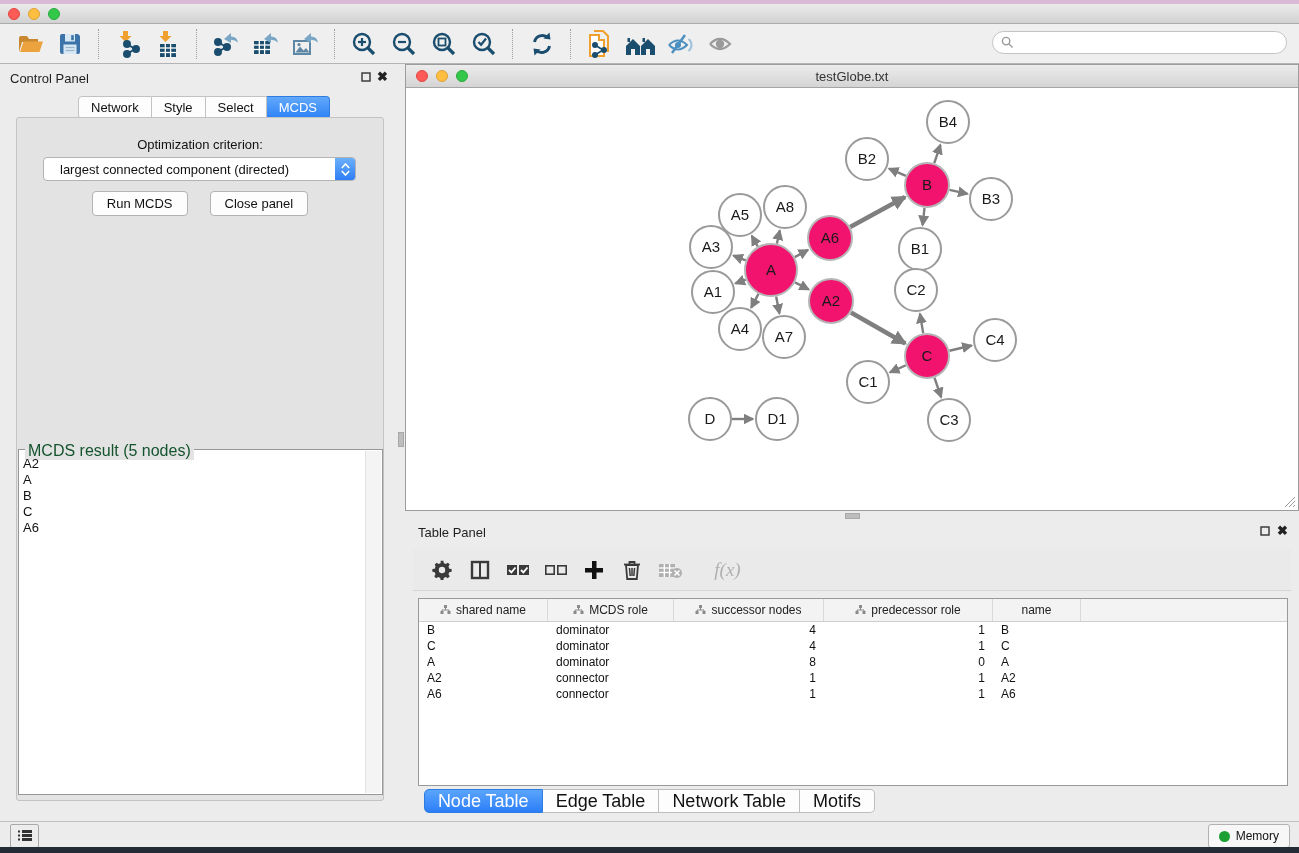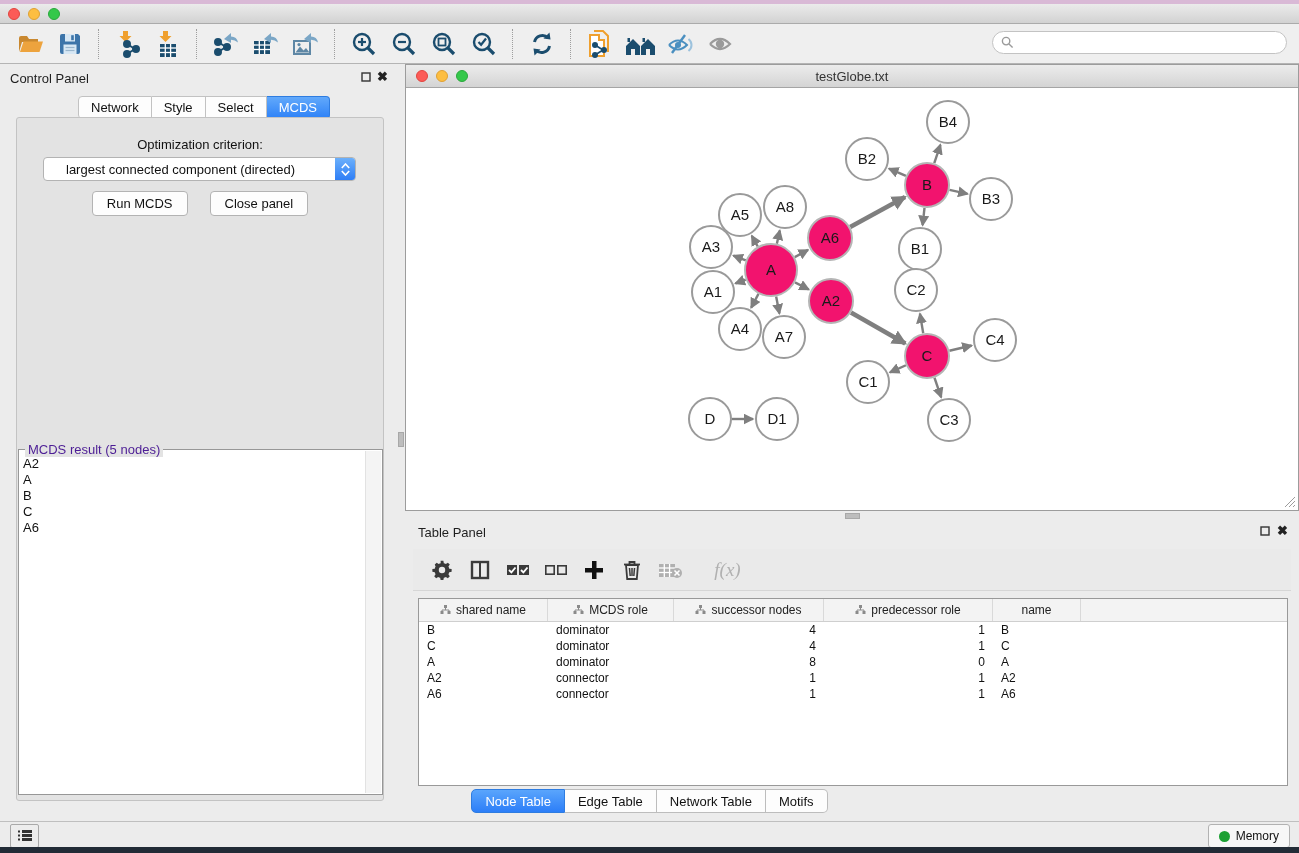--- a/index.html
+++ b/index.html
@@ -37,30 +37,30 @@
   .tab-btn{height:21px;padding:0 12px;border:1px solid #c2c2c2;border-left:none;background:#fdfdfd;
     font-size:13px;color:#111;display:flex;align-items:center;}
   .tab-btn:first-child{border-left:1px solid #c2c2c2;border-radius:4px 0 0 4px;}
   .tab-btn:last-child{border-radius:0 4px 4px 0;}
   .tab-btn.active{background:linear-gradient(#62a9fb,#2e82f7);border-color:#2e7ce0;color:#fff;}
   .cp-body{position:absolute;left:16px;top:117px;width:368px;height:684px;background:#e3e3e3;
     border:1px solid #c3c3c3;border-radius:3px;box-sizing:border-box;}
   .opt-label{position:absolute;left:0;width:100%;top:19px;text-align:center;font-size:13px;color:#111;}
   .criterion{position:absolute;left:26px;top:39px;width:313px;height:24px;background:#fff;
     border:1px solid #b3b3b3;border-radius:4px;display:flex;align-items:center;box-sizing:border-box;}
-  .criterion .val{flex:1;font-size:13px;color:#111;padding-left:22px;white-space:nowrap;overflow:hidden;}
+  .criterion .val{flex:1;font-size:13px;color:#111;padding-left:16px;white-space:nowrap;overflow:hidden;}
   .criterion .stepper{width:20px;height:22px;border-radius:0 3px 3px 0;background:linear-gradient(#6cb0fb,#2e7ef6);
     display:flex;flex-direction:column;align-items:center;justify-content:center;color:#fff;}
   .criterion .stepper svg{display:block;}
   .cp-buttons{position:absolute;left:0;width:100%;top:73px;display:flex;justify-content:center;gap:22px;}
   .push-btn{height:23px;padding:0 14px;background:#fdfdfd;border:1px solid #b3b3b3;border-radius:4px;
     font-size:13px;color:#111;display:flex;align-items:center;}
   .mcds-fieldset{position:absolute;left:1px;top:331px;width:363px;height:344px;background:#fff;
     border:1px solid #979797;margin:0;padding:0;}
-  .mcds-legend{position:absolute;left:6px;top:-8px;background:#e3e3e3;padding:0 3px;font-size:13px;color:#4c1d95;}
+  .mcds-legend{position:absolute;left:6px;top:-8px;background:#e3e3e3;padding:0 3px;font-size:16px;color:#14532d;}
   .mcds-list{position:absolute;left:4px;top:6px;font-size:13px;color:#111;line-height:16px;}
   .mcds-scroll{position:absolute;right:1px;top:1px;bottom:1px;width:15px;background:#f4f4f4;border-left:1px solid #e2e2e2;}
 
   
   .net-window{position:absolute;left:405px;top:64px;width:894px;height:447px;
     border:1px solid #9c9c9c;background:#fff;box-sizing:border-box;}
   .net-titlebar{position:absolute;left:0;top:0;width:100%;height:23px;
     background:linear-gradient(#ececec,#d4d4d4);border-bottom:1px solid #a5a5a5;box-sizing:border-box;}
   .net-titlebar .title{position:absolute;left:0;right:0;top:4px;text-align:center;font-size:13px;color:#333;}
   .net-lights{position:absolute;left:10px;top:5px;display:flex;gap:8px;}
@@ -78,21 +78,21 @@
   .data-table{position:absolute;left:418px;top:598px;width:870px;height:188px;background:#fff;
     border:1px solid #999;box-sizing:border-box;overflow:hidden;}
   .thead{display:flex;height:22px;background:#f3f3f3;border-bottom:1px solid #cfcfcf;}
   .th{display:flex;align-items:center;justify-content:center;gap:5px;font-size:12px;color:#222;
     border-right:1px solid #d9d9d9;box-sizing:border-box;}
   .th.filler{border-right:none;flex:1;}
   .trow{display:flex;height:16px;align-items:center;font-size:12px;color:#111;}
   .td{box-sizing:border-box;white-space:nowrap;overflow:hidden;}
   .tfoot-tabs{position:absolute;left:0;right:0;top:789px;display:flex;justify-content:center;}
   .seg-btn{height:22px;padding:0 13px;border:1px solid #bdbdbd;border-left:none;background:#fdfdfd;
-    font-size:13px;color:#111;display:flex;align-items:center;}
+    font-size:18px;color:#111;display:flex;align-items:center;}
   .seg-btn:first-child{border-left:1px solid #bdbdbd;border-radius:5px 0 0 5px;}
   .seg-btn:last-child{border-radius:0 5px 5px 0;}
   .seg-btn.active{background:linear-gradient(#5aa5fc,#2c7ef8);border-color:#2e7ce0;color:#fff;}
 
   
   .statusbar{position:absolute;left:0;top:821px;width:1299px;height:26px;background:#ececec;border-top:1px solid #bfbfbf;}
   .list-btn{position:absolute;left:10px;top:2px;width:27px;height:22px;border:1px solid #a9a9a9;border-radius:2px;
     background:#ededed;display:flex;align-items:center;justify-content:center;}
   .memory-btn{position:absolute;right:9px;top:2px;height:22px;padding:0 10px;border:1px solid #b2b2b2;border-radius:3px;
     background:#f7f7f7;display:flex;align-items:center;gap:6px;font-size:12px;color:#111;}

